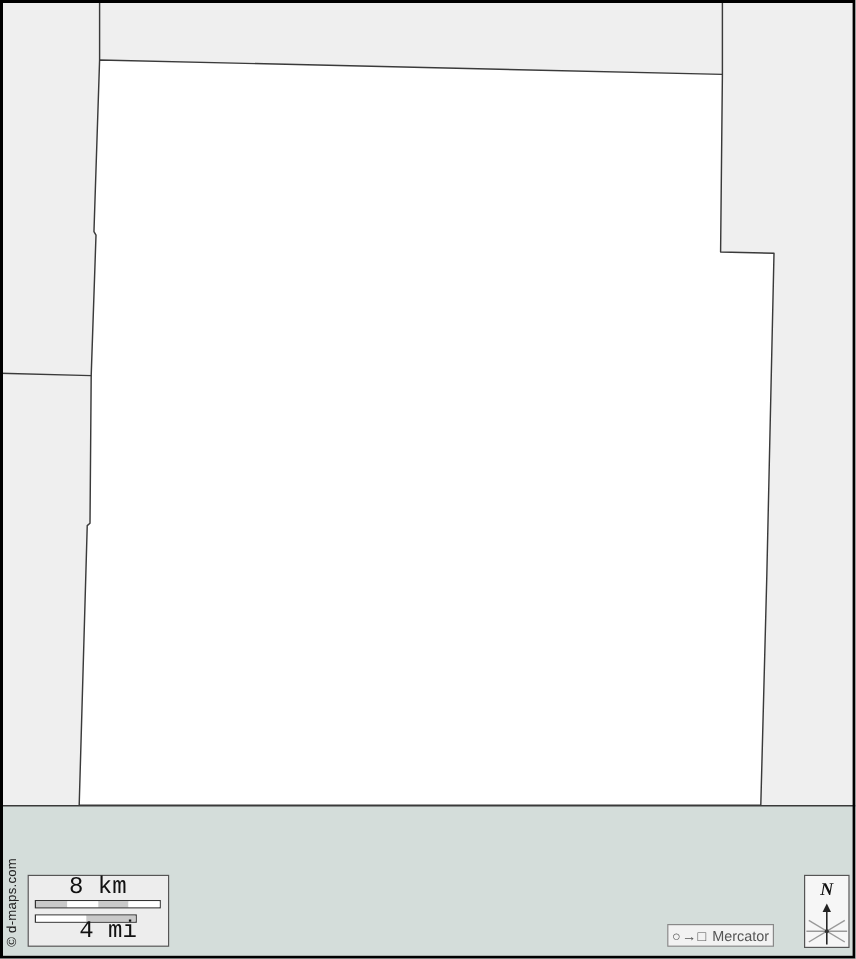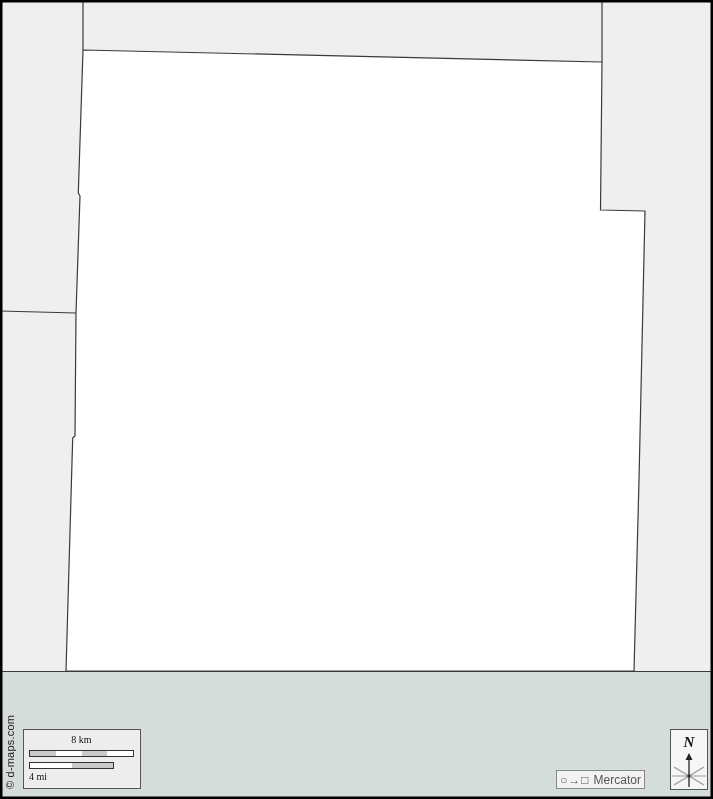--- a/index.html
+++ b/index.html
@@ -19,22 +19,22 @@
   .bline{fill:none;stroke:#3a3a3a;stroke-width:1.2;}
   .frame{fill:none;stroke:#000;stroke-width:2.5;}
 
   
   .scale-box{
     position:absolute;left:23px;top:729px;width:118px;height:60px;
     box-sizing:border-box;border:1px solid #555;background:#ededed;
     font-family:"Liberation Serif", serif;color:#111;
   }
   .km-wrap{width:105px;margin:2px 0 0 5px;text-align:center;}
-  .mi-wrap{width:85px;margin:5px 0 0 5px;text-align:left;}
-  .scale-label{font-size:10px;line-height:16px;}
+  .mi-wrap{width:85px;margin:5px 0 0 5px;text-align:right;}
+  .scale-label{font-size:20px;line-height:16px;font-family:Liberation Mono, monospace;}
   .scale-bar{display:flex;height:5px;box-sizing:content-box;border:1px solid #333;margin-top:2px;}
   .scale-bar span{flex:1;display:block;}
 
   
   .copyright{
     position:absolute;left:4px;top:789px;
     transform:rotate(-90deg);transform-origin:0 0;
     font-size:11px;color:#222;white-space:nowrap;letter-spacing:0.2px;
   }
 

